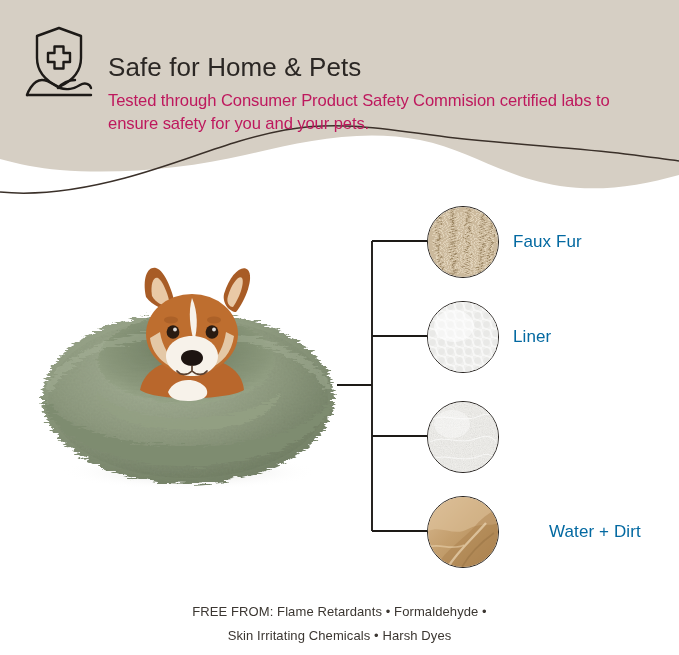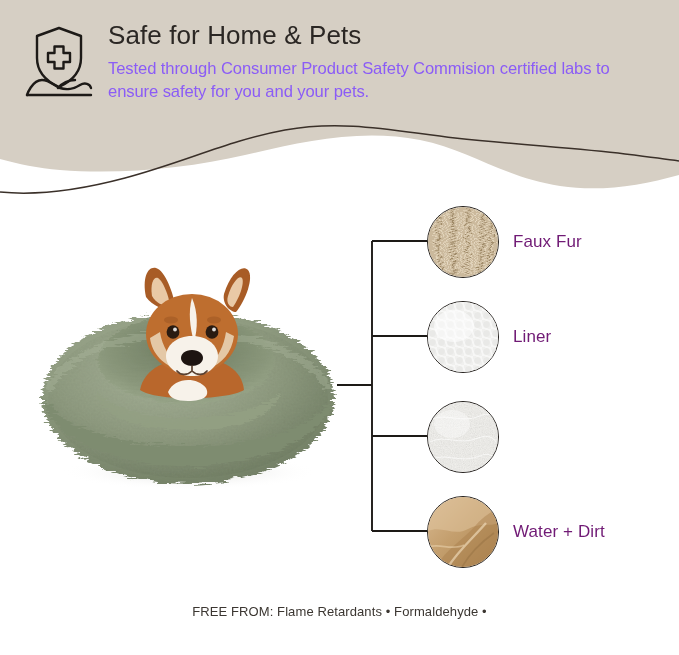--- a/index.html
+++ b/index.html
@@ -27,28 +27,28 @@
 
   .banner-content{
     position:absolute;left:0;top:0;width:679px;height:140px;
     display:flex;align-items:flex-start;
     padding:18px 20px 0 22px;
     box-sizing:border-box;
   }
   .shield-icon{
     width:74px;height:80px;flex:0 0 74px;margin-top:4px;
   }
-  .banner-text{margin-left:12px;padding-top:2px;}
+  .banner-text{margin-left:12px;padding-top:2px;margin-top:32px;}
   .banner-title{
     font-size:26px;line-height:30px;font-weight:400;
     color:#2b2724;letter-spacing:.1px;margin:0 0 7px 0;
   }
   .banner-sub{
     font-size:16.6px;line-height:23px;font-weight:400;
-    color:#8b5cf6;letter-spacing:-.1px;margin:0;max-width:545px;
+    color:#be185d;letter-spacing:-.1px;margin:0;max-width:545px;
   }
 
   
   .product-area{
     position:absolute;left:28px;top:250px;width:320px;height:250px;
   }
   .product-area svg{display:block;}
 
   
   .bracket{
@@ -62,28 +62,28 @@
   }
   .swatch-circle{
     width:70px;height:70px;border-radius:50%;
     border:1.6px solid #231f1c;
     flex:0 0 70px;overflow:hidden;position:relative;
   }
   .swatch-circle svg{display:block;}
   .swatch-label{
     margin-left:14px;
     font-size:17px;line-height:20px;font-weight:400;
-    color:#701a75;letter-spacing:.1px;white-space:pre-line;
+    color:#0369a1;letter-spacing:.1px;white-space:pre-line;
   }
   .swatch-label .reg{font-size:9px;vertical-align:super;letter-spacing:0;}
 
   #row-faux  {top:206px;}
   #row-liner {top:301px;}
   #row-poly  {top:401px;}
-  #row-base  {top:496px;}
+  #row-base  {top:496px;gap:36px;}
 
   
   .footer{
     position:absolute;left:0;top:600px;width:679px;
     text-align:center;
     font-size:13px;line-height:24px;color:#3b3631;
     letter-spacing:.1px;
   }
   .footer div{white-space:pre;}
 </style>
@@ -354,15 +354,16 @@
         <path d="M34,70 C42,56 52,46 66,36" stroke="#8F6C3E" stroke-width="1.6" fill="none" opacity=".4"></path>
       </svg>
     </div>
     <div class="swatch-label">
       <span>Water + Dirt</span><br>
     </div>
   </div>
 
   <div class="footer">
     <div>FREE FROM: Flame Retardants • Formaldehyde •</div>
+    <div>Skin Irritating Chemicals • Harsh Dyes</div>
   </div>
 
 </div>
 
 </body></html>

